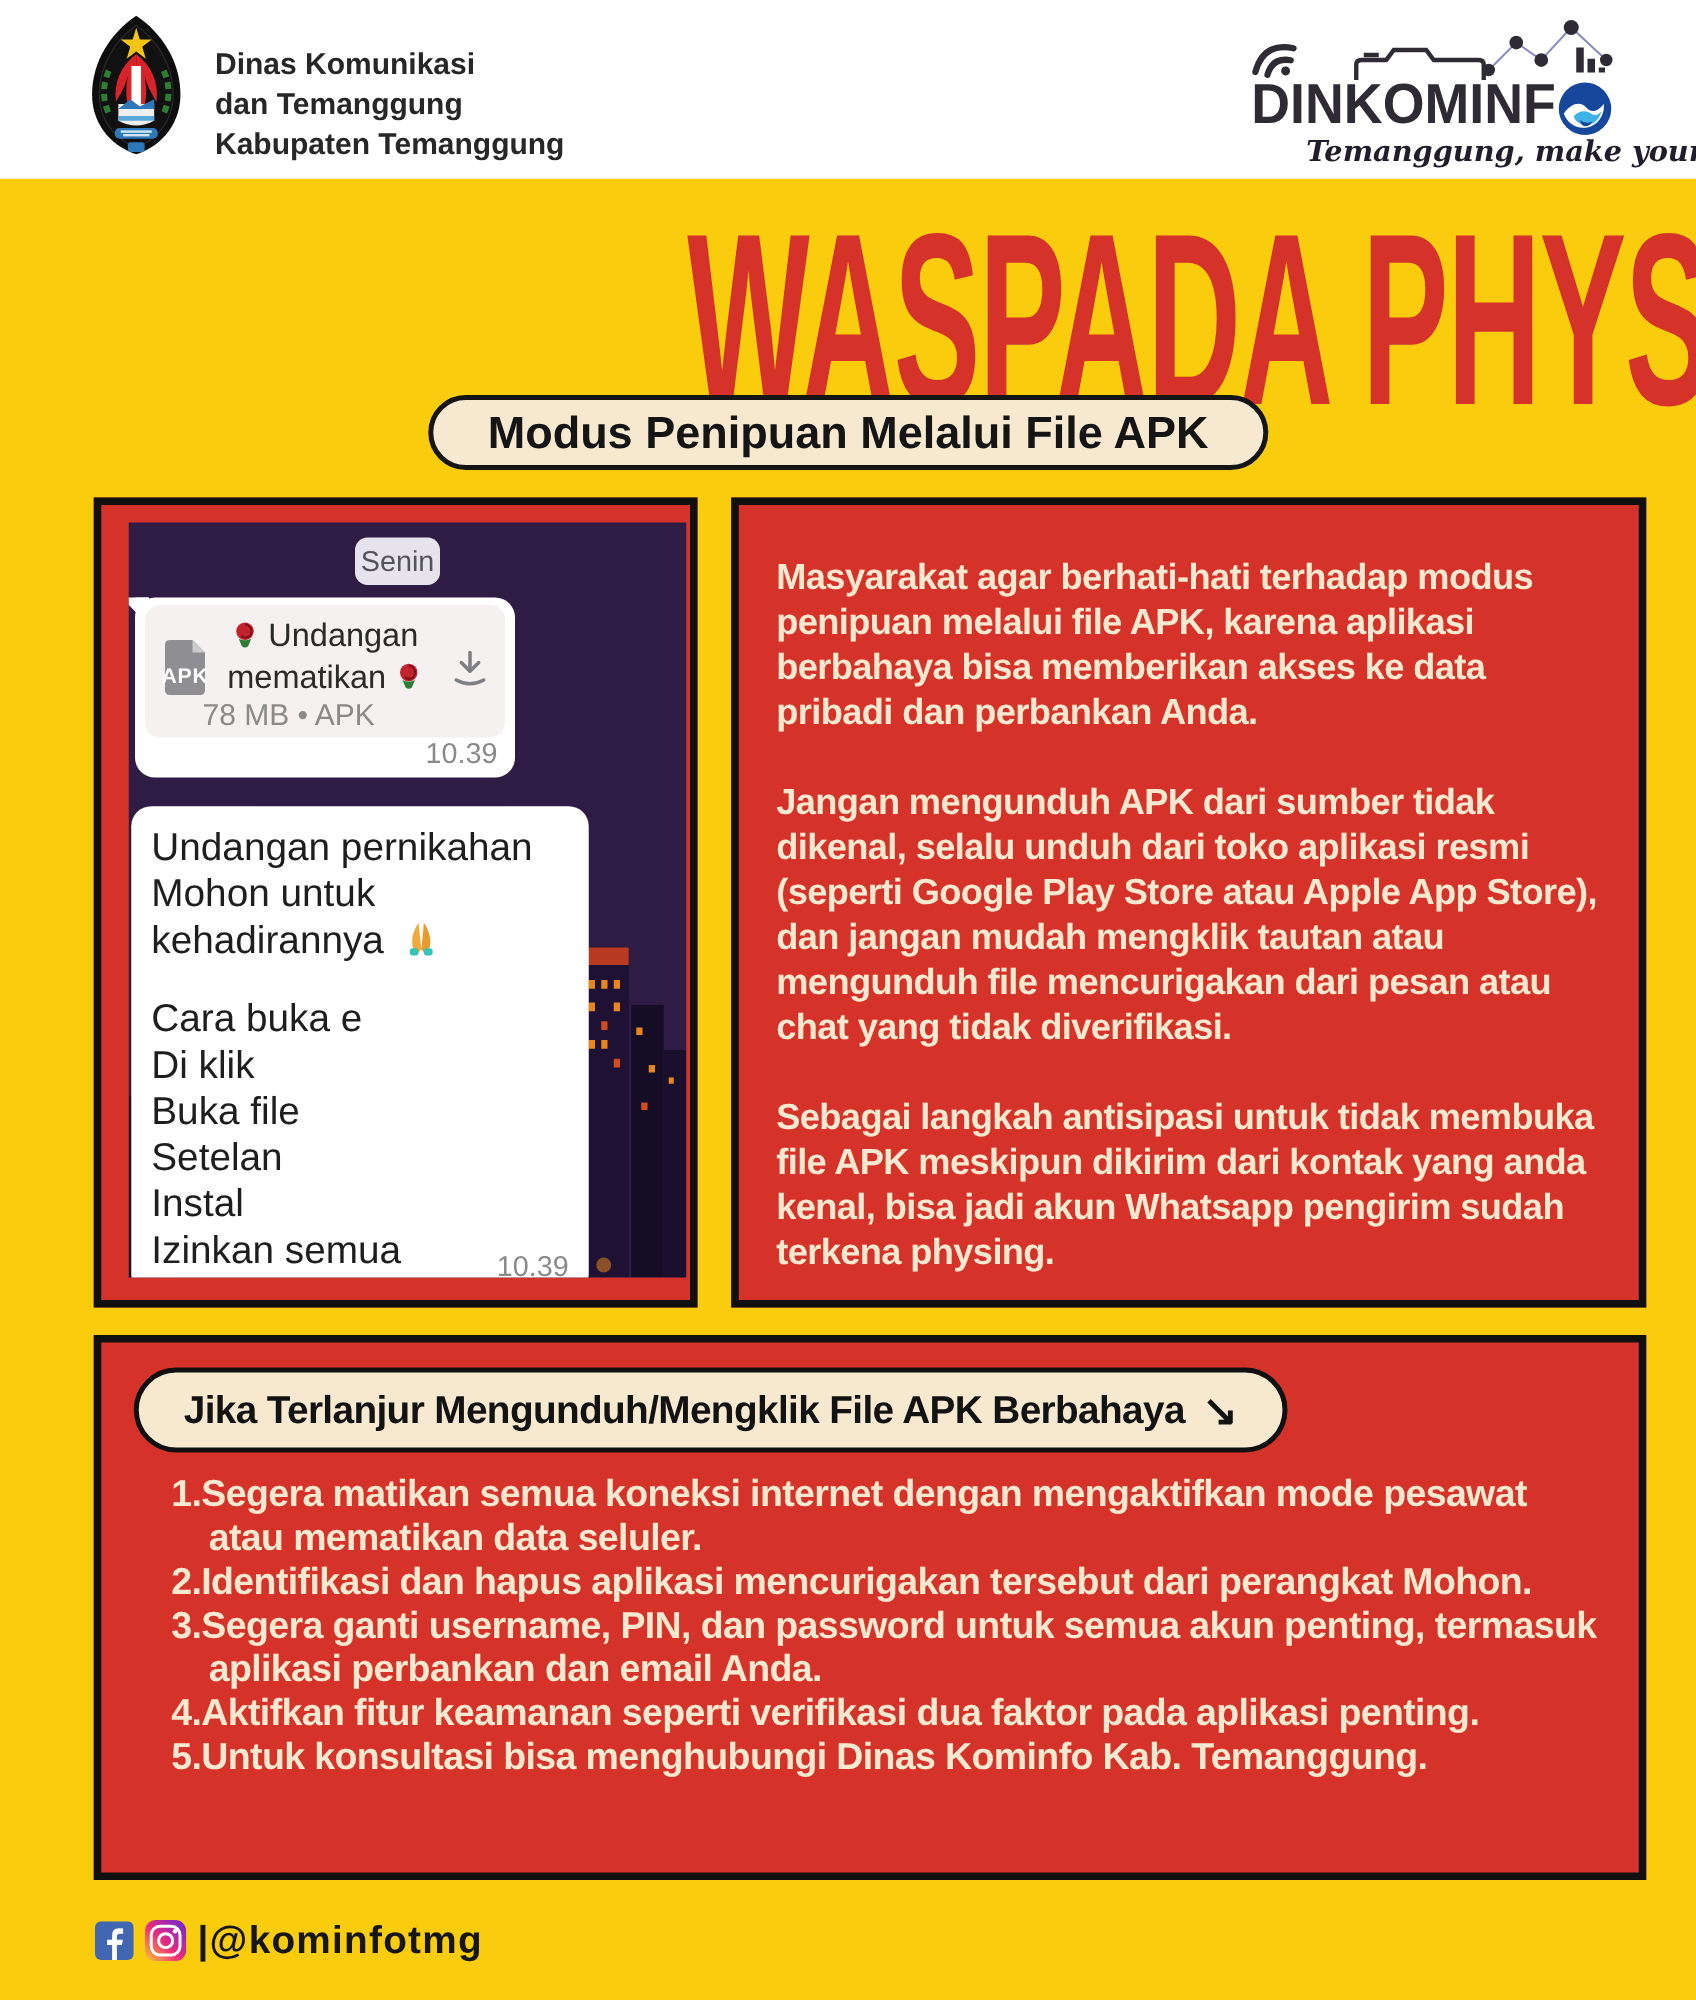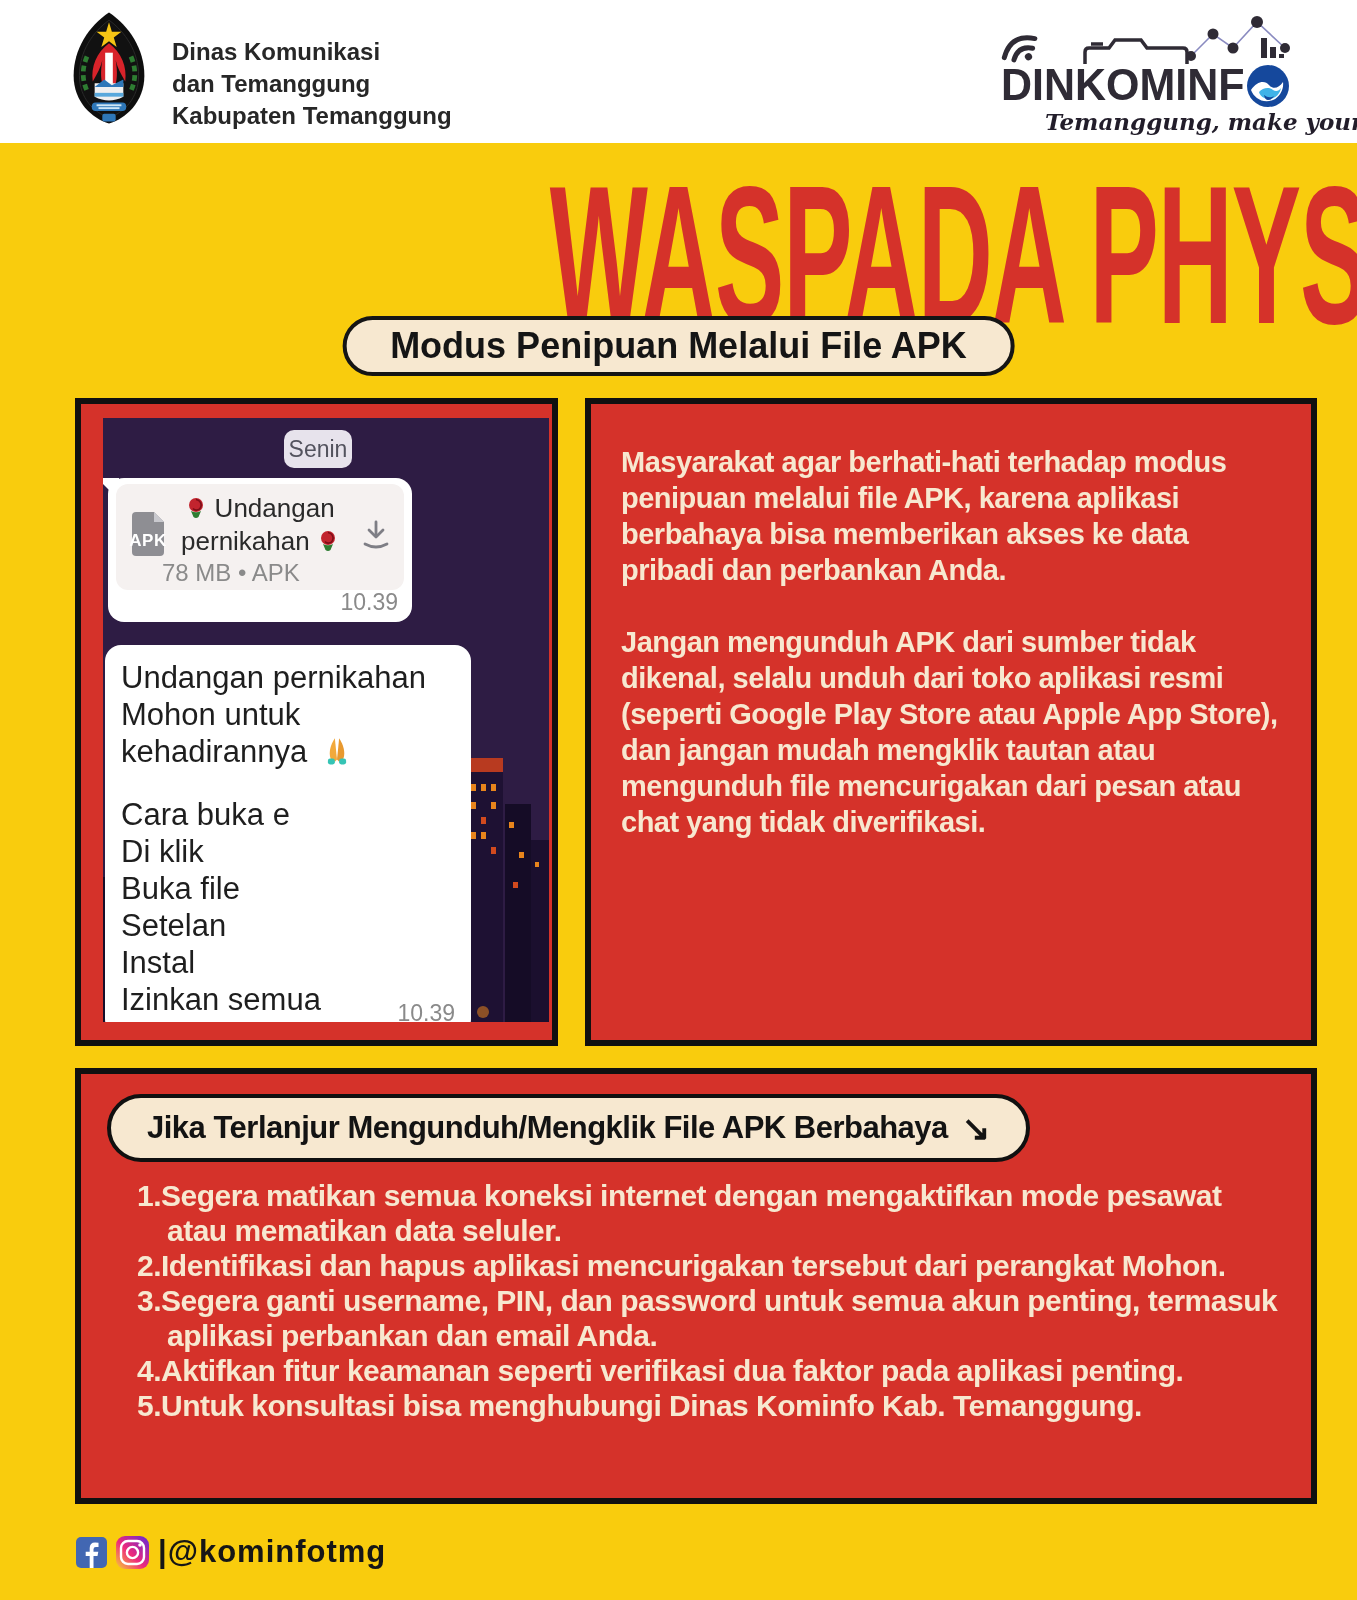--- a/index.html
+++ b/index.html
@@ -12,21 +12,21 @@
   .poster{position:relative;width:1357px;height:1600px;background:var(--yellow);overflow:hidden;margin:0 auto;}
 
   
   .header-bar{position:absolute;left:0;top:0;width:1357px;height:143px;background:#ffffff;}
   .emblem{position:absolute;left:66px;top:10px;}
   .agency{position:absolute;left:172px;top:36px;font-weight:bold;font-size:24px;line-height:32px;color:#272727;}
   .logo-block{position:absolute;left:985px;top:8px;width:360px;height:132px;}
   .logo-wifi{position:absolute;left:16px;top:12px;}
   .logo-camera{position:absolute;left:96px;top:28px;}
   .logo-chart{position:absolute;left:198px;top:4px;}
-  .logo-wordrow{position:absolute;left:16px;top:52px;white-space:nowrap;display:flex;align-items:flex-start;}
+  .logo-wordrow{position:absolute;left:16px;top:52px;white-space:nowrap;display:flex;align-items:flex-end;}
   .logo-word{font-weight:bold;font-size:43px;letter-spacing:0px;color:var(--logo-ink);transform:scaleY(1.05);}
   .logo-o{margin-left:1px;margin-top:4px;}
   .logo-tagline{position:absolute;left:60px;top:100px;font-family:"DejaVu Serif",serif;font-style:italic;font-weight:bold;font-size:23px;color:#221D2A;white-space:nowrap;}
 
   
   .main-title{position:absolute;left:0;top:158px;width:100%;text-align:center;}
   .main-title span{display:inline-block;white-space:nowrap;font-weight:bold;font-size:196px;line-height:1;color:var(--red);letter-spacing:-2px;transform:scaleX(0.53);transform-origin:50% 50%;}
   .subtitle-pill{position:absolute;top:316px;left:50%;transform:translateX(-50%);background:var(--cream);border:4px solid #151515;border-radius:30px;padding:5px 44px;font-weight:bold;font-size:36px;color:#151515;white-space:nowrap;}
 
   
@@ -199,21 +199,21 @@
           <div class="file-name">
             <div>
               <svg class="rose" width="22" height="24" viewBox="0 0 22 24">
                   <circle cx="11" cy="9" r="7" fill="#C2242E"></circle>
                   <path d="M11 3.5 a5.5 5.5 0 0 1 4.5 8 a4.5 4.5 0 0 1 -7.5 1" fill="none" stroke="#7E0E18" stroke-width="1.6"></path>
                   <path d="M6 15 q5 2.5 10 0 l-2.5 6 q-2.5 2 -5 0 Z" fill="#2E7D32"></path>
                 </svg>
               <span>Undangan</span>
             </div>
             <div>
-              <span>pernikahan</span>
+              <span>mematikan</span>
               <svg class="rose" width="22" height="24" viewBox="0 0 22 24">
                   <circle cx="11" cy="9" r="7" fill="#C2242E"></circle>
                   <path d="M11 3.5 a5.5 5.5 0 0 1 4.5 8 a4.5 4.5 0 0 1 -7.5 1" fill="none" stroke="#7E0E18" stroke-width="1.6"></path>
                   <path d="M6 15 q5 2.5 10 0 l-2.5 6 q-2.5 2 -5 0 Z" fill="#2E7D32"></path>
                 </svg>
             </div>
           </div>
           <svg class="dl-icon" width="32" height="34" viewBox="0 0 32 34">
             <g stroke="#7E7E85" stroke-width="2.8" fill="none" stroke-linecap="round" stroke-linejoin="round">
               <path d="M16 4 v14"></path>
@@ -245,20 +245,21 @@
         <div class="msg-line">Instal</div>
         <div class="msg-line">Izinkan semua</div>
         <div class="msg-time">10.39</div>
       </div>
     </div>
   </div>
 
   <div class="red-box info-box">
     <p>Masyarakat agar berhati-hati terhadap modus penipuan melalui file APK, karena aplikasi berbahaya bisa memberikan akses ke data pribadi dan perbankan Anda.</p>
     <p>Jangan mengunduh APK dari sumber tidak dikenal, selalu unduh dari toko aplikasi resmi (seperti Google Play Store atau Apple App Store), dan jangan mudah mengklik tautan atau mengunduh file mencurigakan dari pesan atau chat yang tidak diverifikasi.</p>
+    <p>Sebagai langkah antisipasi untuk tidak membuka file APK meskipun dikirim dari kontak yang anda kenal, bisa jadi akun Whatsapp pengirim sudah terkena physing.</p>
   </div>
 
   <div class="red-box steps-box">
     <div class="steps-pill">
       <span class="steps-pill-label">Jika Terlanjur Mengunduh/Mengklik File APK Berbahaya</span>
       <span class="steps-arrow">↘</span>
     </div>
     <ol class="steps-list">
       <li><span>1.</span><span>Segera matikan semua koneksi internet dengan mengaktifkan mode pesawat atau mematikan data seluler.</span></li>
       <li><span>2.</span><span>Identifikasi dan hapus aplikasi mencurigakan tersebut dari perangkat Mohon.</span></li>

